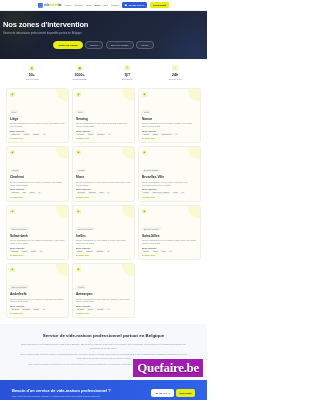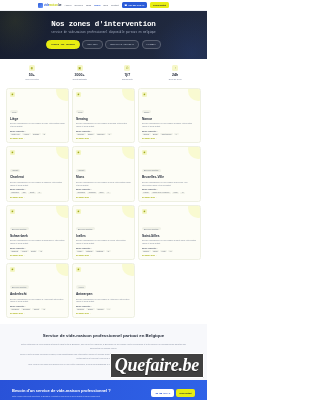--- a/index.html
+++ b/index.html
@@ -34,21 +34,21 @@
     white-space:nowrap;
   }
   .nav-cta{
     background:#e8ed12; color:#20262f; font-size:2.1px; font-weight:700;
     padding:1.6px 3px; border-radius:1.5px; white-space:nowrap;
   }
 
   
   .hero{
     background:linear-gradient(135deg,#151b2b 0%,#1c2438 45%,#222c44 100%);
-    padding:9px 23px 10px; text-align:center; position:relative; overflow:hidden;font-family:Liberation Mono, monospace;
+    padding:9px 3px 10px; text-align:left; position:relative; overflow:hidden;
   }
   .hero:before{
     content:""; position:absolute; width:70px;height:70px;border-radius:50%;
     background:radial-gradient(circle,rgba(232,237,18,.08),transparent 70%);
     left:-20px; top:-25px;
   }
   .hero:after{
     content:""; position:absolute; width:80px;height:80px;border-radius:50%;
     background:radial-gradient(circle,rgba(43,91,215,.14),transparent 70%);
     right:-25px; bottom:-35px;
@@ -117,22 +117,22 @@
   .cta h3{ font-size:4px; font-weight:700; color:#fff; line-height:1.35; }
   .cta p{ font-size:1.9px; color:#c4d2f7; margin-top:2px; line-height:1.5;}
   .cta-btns{ display:flex; gap:2px; flex-shrink:0;}
   .cbtn{ font-size:2px; font-weight:700; padding:2.5px 3.5px; border-radius:2px; text-align:center; line-height:1.3;}
   .cbtn.white{ background:#fff; color:#2952d8; }
   .cbtn.yellow{ background:#e8ed12; color:#20262f; }
 
   
   .watermark{
     position:absolute; right:3px; bottom:22px; z-index:40;
-    font-family:"Liberation Serif", serif; font-weight:700; font-style:italic;
-    font-size:18px; color:#ffffff; background:#404040;
+    font-family:"Liberation Serif", serif; font-weight:700; 
+    font-size:13px; color:#ffffff; background:#a21caf;
     padding:1px 4px; letter-spacing:-.3px;
     border:1.5px solid #ffffff; border-radius:1px;
     text-shadow:0 1px 1px rgba(0,0,0,.4);
   }
 </style>
 </head>
 <body>
 
 <div class="page">
 

